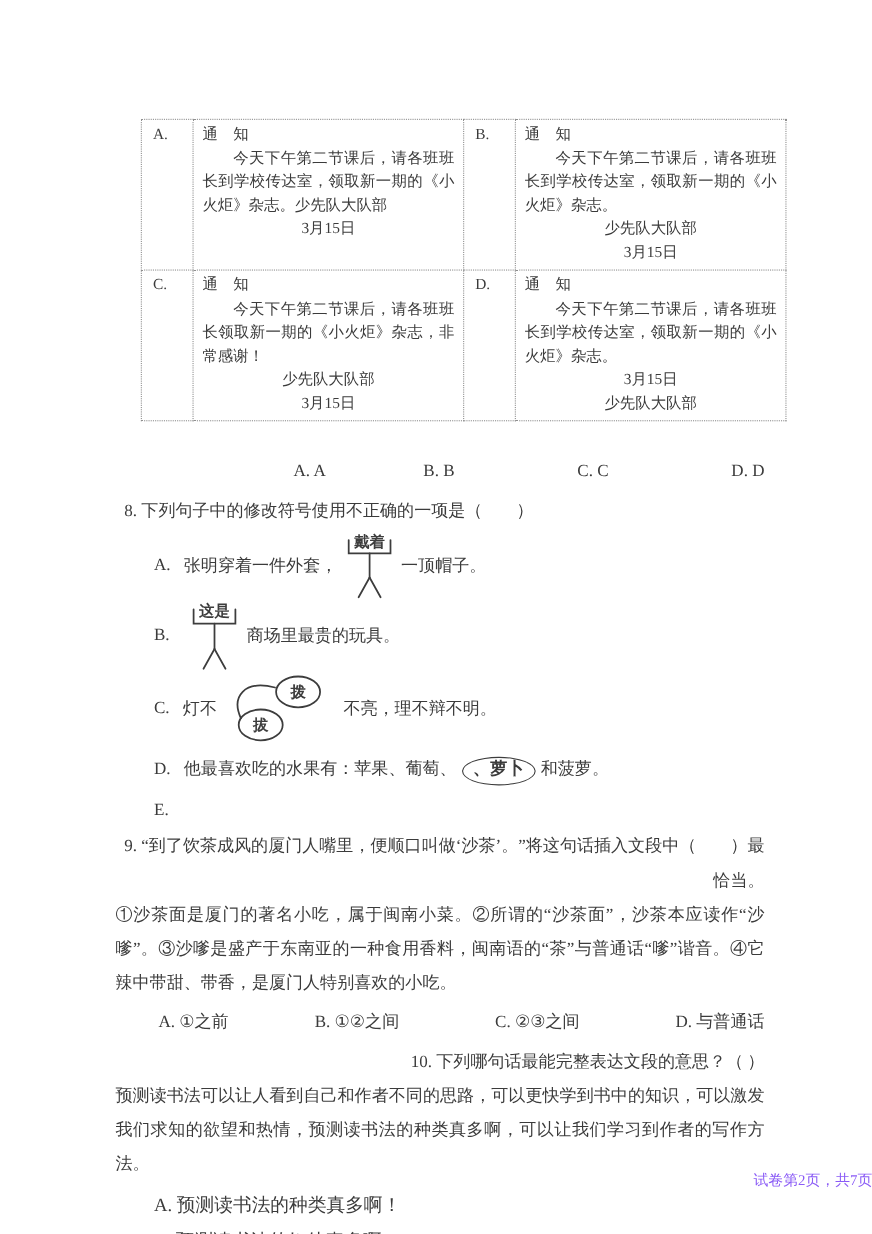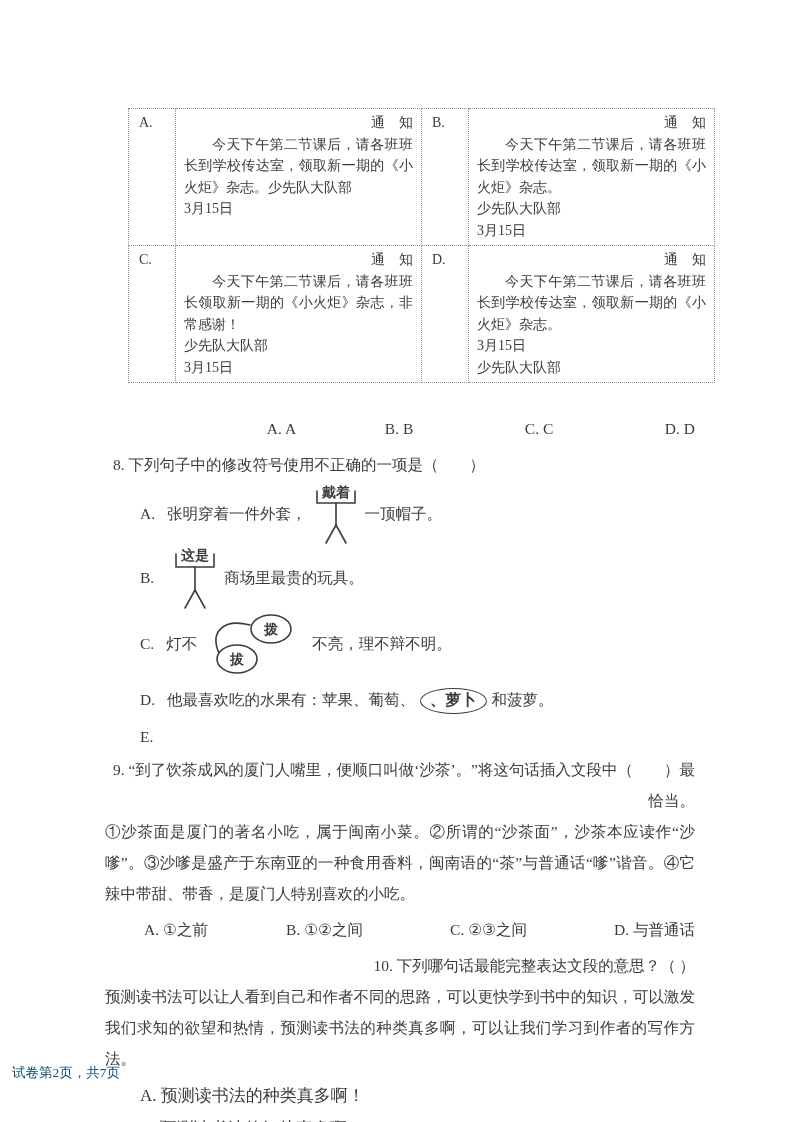--- a/index.html
+++ b/index.html
@@ -7,23 +7,23 @@
     width:793px;height:1122px;position:relative;overflow:hidden;background:#ffffff;
     font-family:"Liberation Serif","DejaVu Serif",serif;color:#3b3b3b;margin:0 auto;
   }
   .content{padding:108px 98px 0 105px;}
 
   
   table.notice{border-collapse:collapse;margin-left:23px;width:538px;table-layout:fixed;font-size:14px;}
   table.notice td{border:1px dotted #8f8f8f;vertical-align:top;}
   td.cell-lbl{width:36px;padding:6px 0 0 10px;font-size:14px;}
   td.cell-notice{width:229px;padding:3px 8px 4px;line-height:21.5px;}
-  .n-title{text-align:right;}
+  .n-title{text-align:left;}
   .n-body{text-indent:2em;text-align:justify;}
-  .n-right{text-align:left;}
+  .n-right{text-align:center;}
 
   
   .abc-row{display:flex;padding-left:35px;font-size:15.5px;line-height:24px;justify-content:flex-end;}
   .abc-row .c1{width:118px;}
   .abc-row .c2{width:140px;}
   .abc-row .c3{width:140px;}
   .row-q7{margin-top:34px;}
   .row-q9{margin-top:5px;line-height:31px;gap:24px;}
 
   .q-stem{margin:12px 0 0 8px;font-size:15.5px;line-height:24px;}
@@ -38,21 +38,21 @@
 
   svg.sym{display:block;}
   .sym path,.sym ellipse{fill:none;stroke:#3d3d3d;stroke-width:1.6;stroke-linecap:round;}
   .sym text{fill:#3d3d3d;font-weight:bold;font-size:14px;font-family:"Liberation Serif","DejaVu Serif",serif;}
 
   .oval{display:inline-block;border:1.6px solid #3d3d3d;border-radius:50%;padding:1px 9px 3px;font-weight:bold;margin:0 5px;line-height:20px;}
 
   .v-opt{margin-left:35px;font-size:17px;line-height:33px;}
   .q10-opts{margin-top:5px;}
 
-  .footer{position:absolute;left:0;right:0;top:1064px;text-align:left;font-size:13.5px;color:#0c4a6e;padding-left:12px;}
+  .footer{position:absolute;left:0;right:0;top:1064px;text-align:right;font-size:13.5px;color:#8b5cf6;padding-left:12px;}
 </style>
 </head>
 <body>
 
 <div class="page">
   <div class="content">
 
     <table class="notice">
       <tbody>
           <tr>

